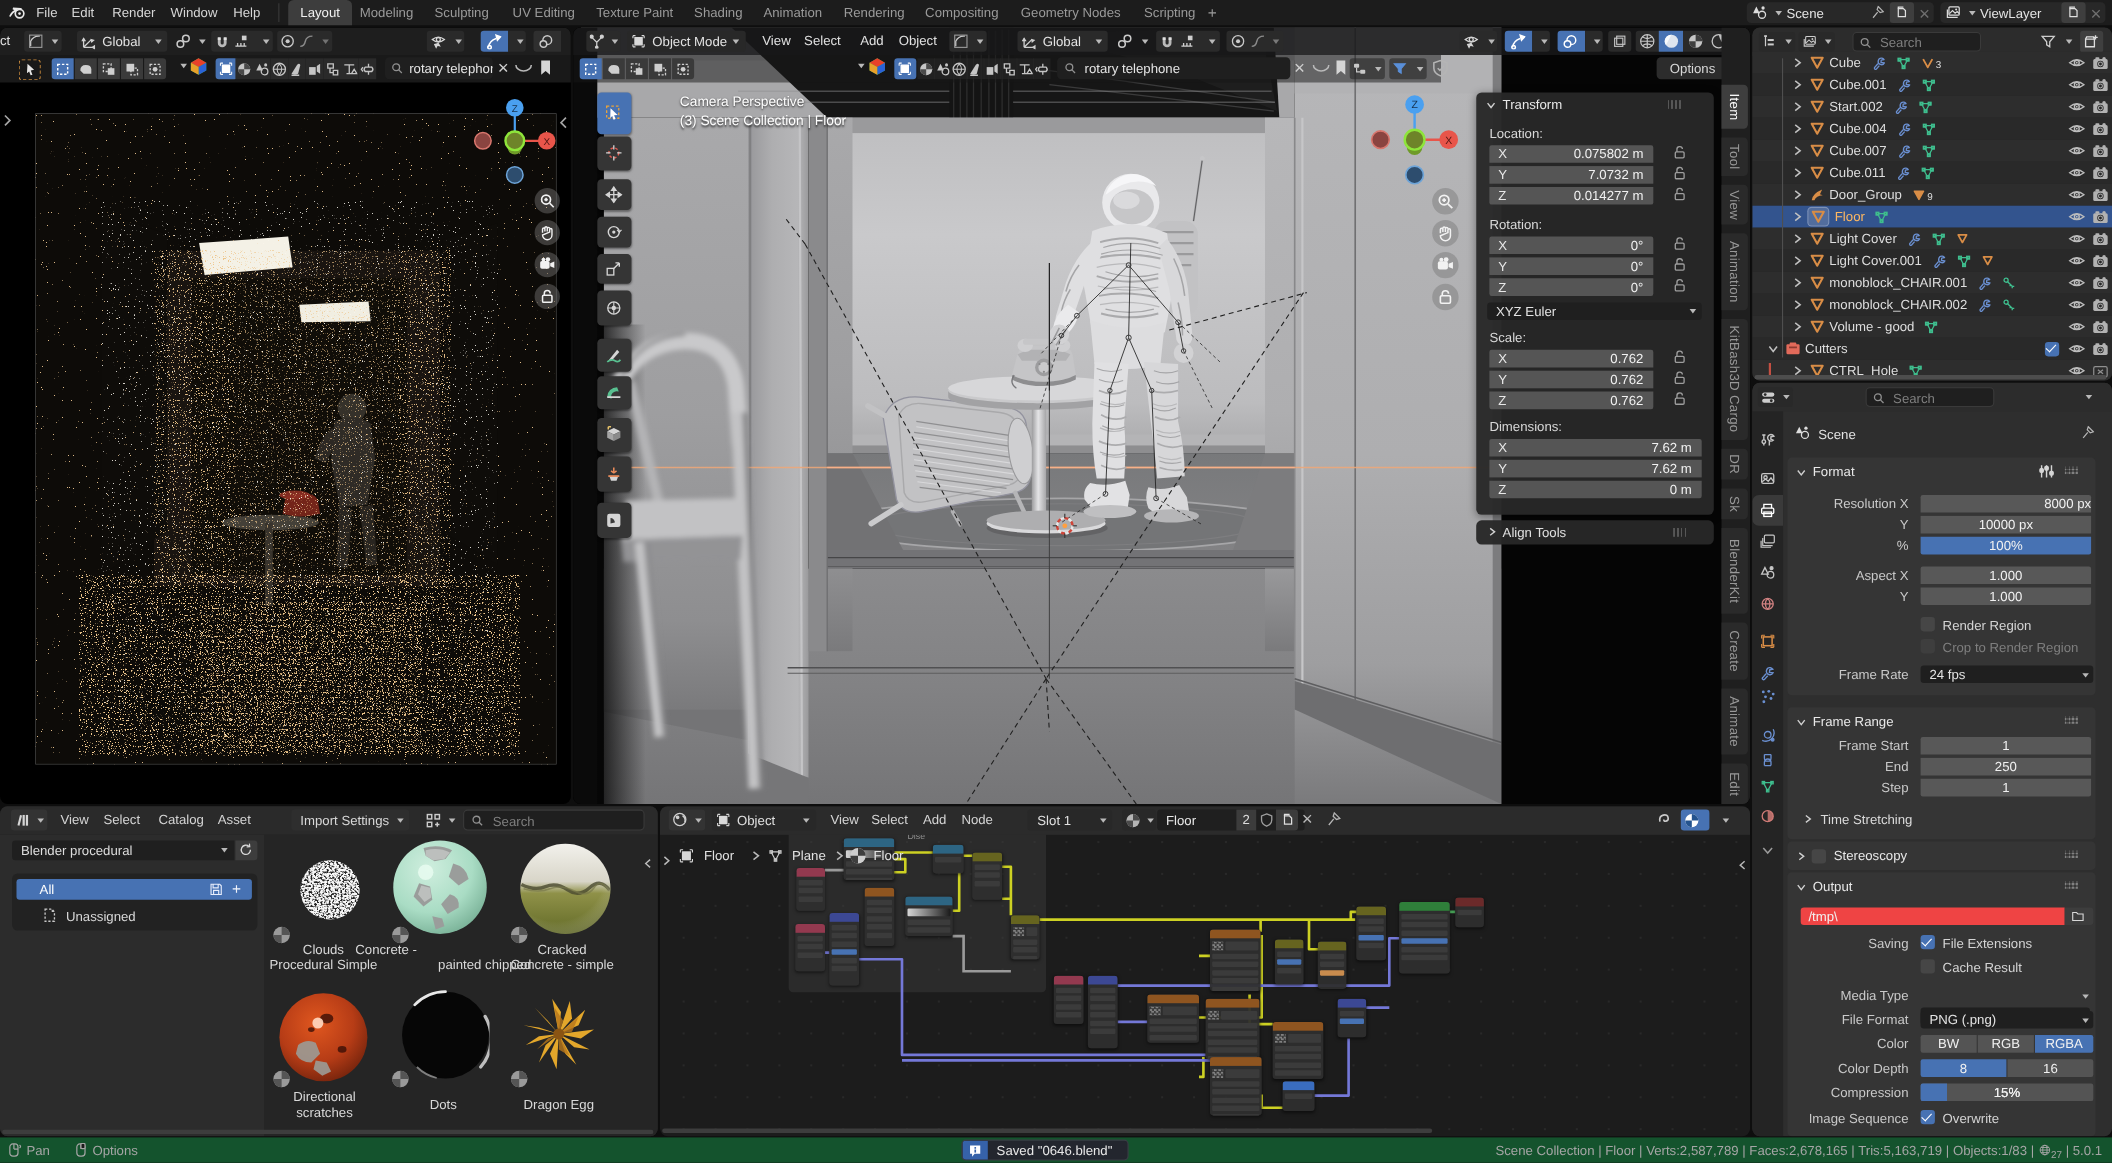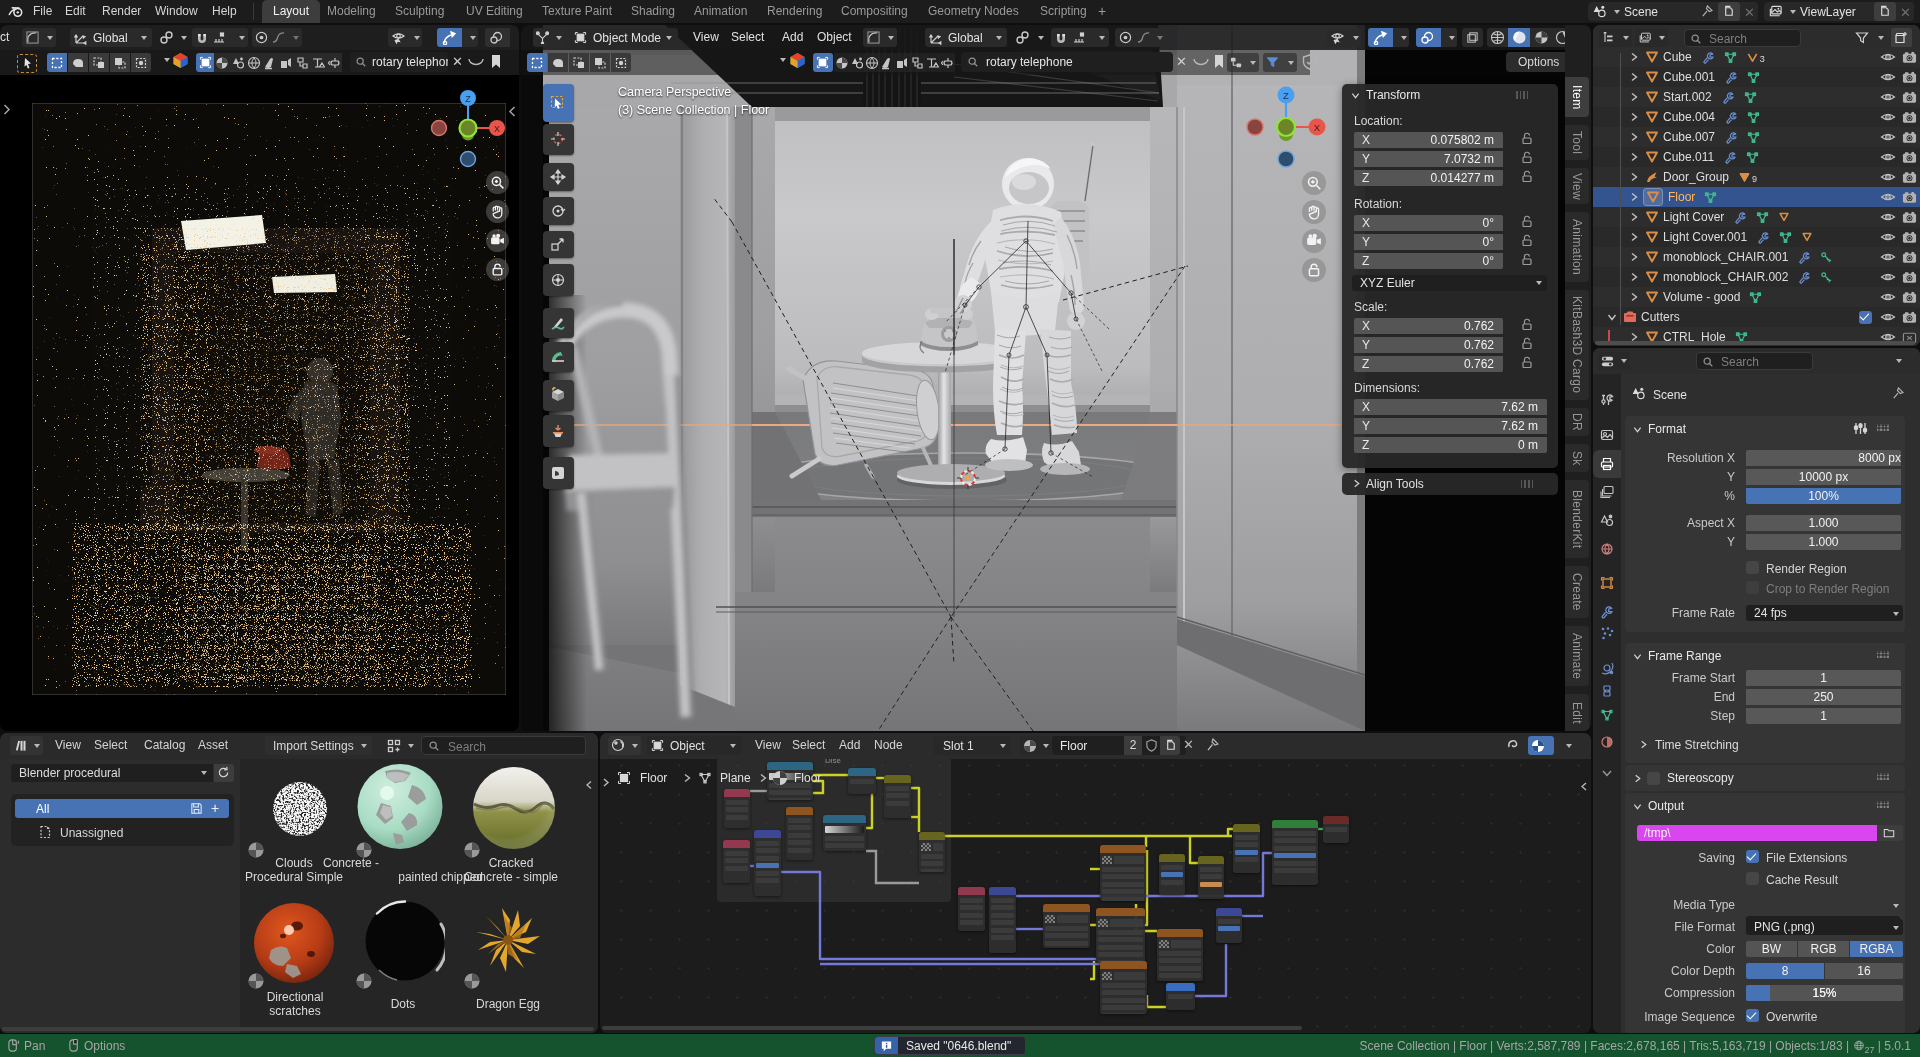--- a/index.html
+++ b/index.html
@@ -1981,21 +1981,21 @@
     </svg>
     <div class="cb" style="left:54px;top:424px"></div>
     <div class="abs" style="left:74px;top:423px;color:#e8e8e8">Stereoscopy</div>
     <div class="abs" style="left:284px;top:425px;width:12px;height:7px;background:repeating-linear-gradient(90deg,#5a5a5a 0 1.5px,transparent 1.5px 3.5px),repeating-linear-gradient(0deg,#5a5a5a 0 1.5px,transparent 1.5px 3.5px);background-blend-mode:screen;opacity:.8"></div>
  <div class="abs" style="left:32px;top:445px;width:280px;height:240px;background:#353535;border-radius:4px"></div>
     <svg class="abs" style="left:40px;top:454px" width="9" height="9" viewBox="0 0 10 10">
       <path d="M1.5 3 L5 7.5 L8.5 3" fill="none" stroke="#d0d0d0" stroke-width="1.4"></path>
     </svg>
     <div class="abs" style="left:55px;top:451px;color:#e8e8e8">Output</div>
     <div class="abs" style="left:284px;top:453px;width:12px;height:7px;background:repeating-linear-gradient(90deg,#5a5a5a 0 1.5px,transparent 1.5px 3.5px),repeating-linear-gradient(0deg,#5a5a5a 0 1.5px,transparent 1.5px 3.5px);background-blend-mode:screen;opacity:.8"></div>
- <div class="fld" style="left:44px;top:477px;width:240px;background:#d946ef;color:#f1f1f1;padding-left:7px;text-align:left;border-radius:3px 0 0 3px">/tmp\</div>
+ <div class="fld" style="left:44px;top:477px;width:240px;background:#ef4444;color:#f1f1f1;padding-left:7px;text-align:left;border-radius:3px 0 0 3px">/tmp\</div>
  <div class="abs" style="left:284px;top:477px;width:26px;height:16px;background:#3d3d3d;border-radius:0 3px 3px 0">
       <svg class="abs" style="left:6px;top:2px" width="12" height="12" viewBox="0 0 14 14">
         <path d="M1.5 3 h4 l1.5 1.5 h5.5 v7 h-11 Z" fill="none" stroke="#d8d8d8" stroke-width="1.2"></path>
       </svg>
     </div>
  <div class="lbl" style="left:-8px;top:502px;width:150px;color:#c9c9c9">Saving</div>
  <div class="cb on" style="left:153px;top:502px"></div>
  <div class="abs" style="left:173px;top:503px;color:#d4d4d4">File Extensions</div>
  <div class="cb" style="left:153px;top:524px"></div>
  <div class="abs" style="left:173px;top:525px;color:#d4d4d4">Cache Result</div>

